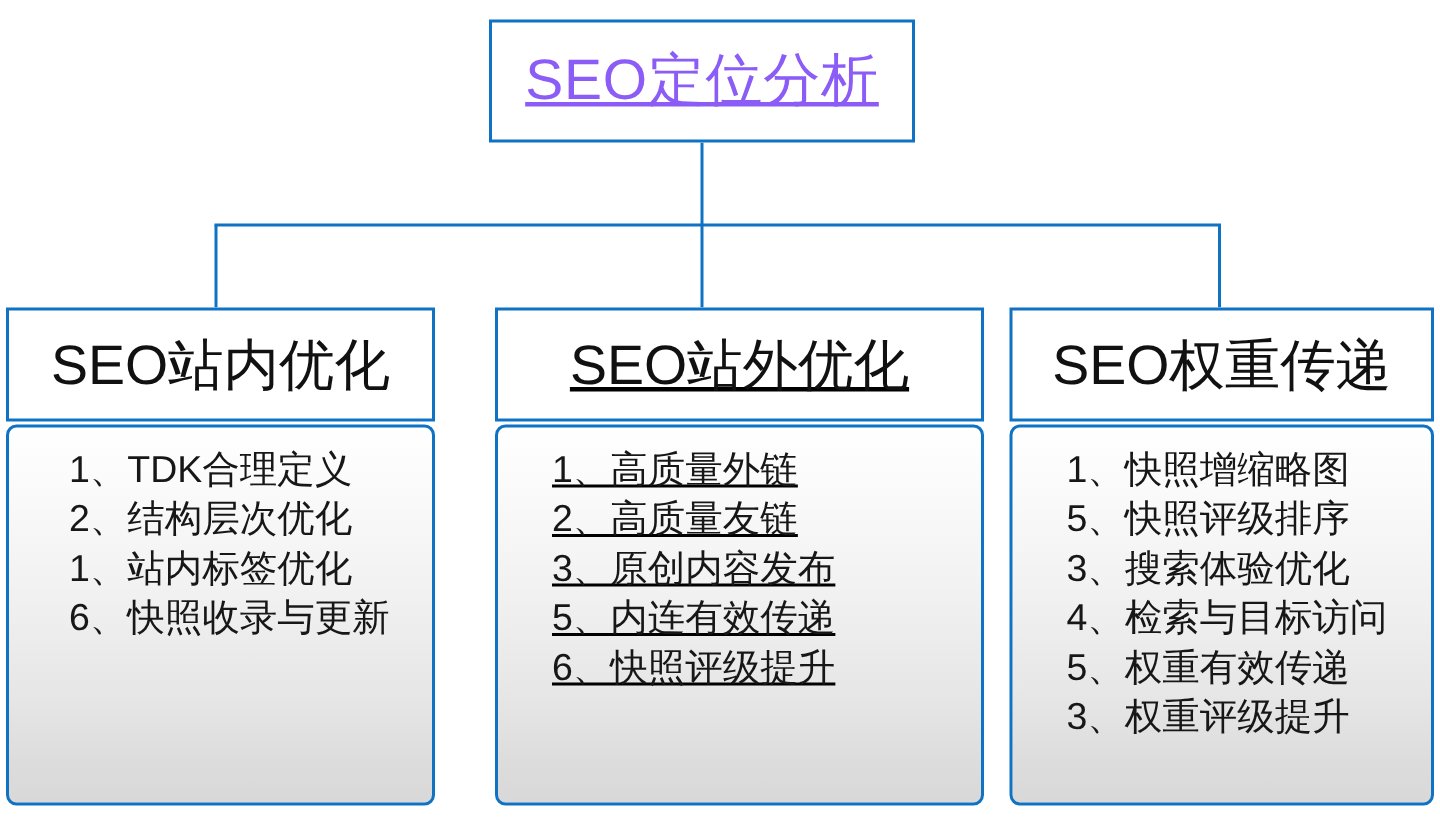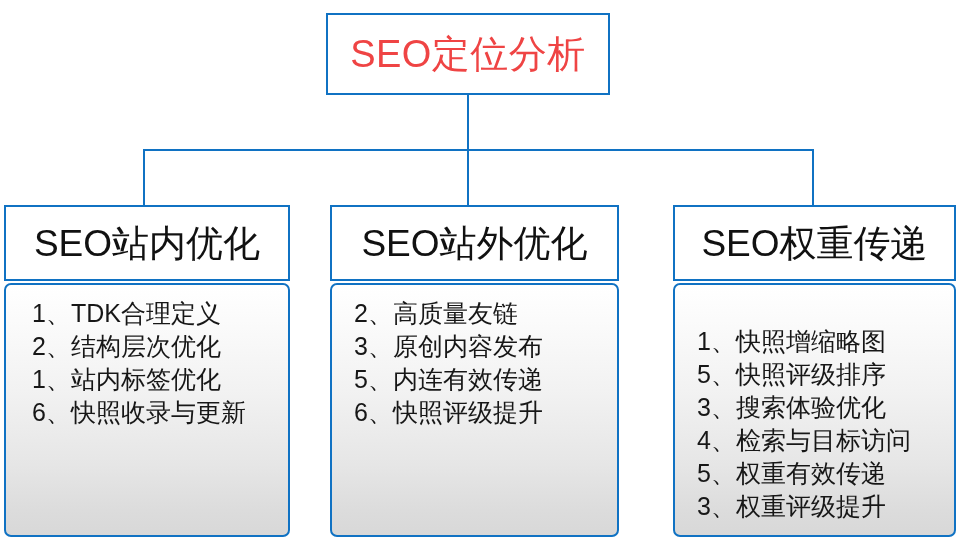--- a/index.html
+++ b/index.html
@@ -39,33 +39,34 @@
     height: 82px;
     box-sizing: border-box;
     border: 2px solid #1072C3;
     background: #ffffff;
     display: flex;
     align-items: center;
     justify-content: center;
   }
   .root-label {
     font-size: 38px;
-    color: #ef4444;
+    color: #8b5cf6;
     letter-spacing: 0.5px;
     line-height: 1;
     white-space: nowrap;
+    text-decoration: underline;
   }
 
   
   .column {
     position: absolute;
     top: 205px;
   }
   .col-1 { left: 4px;   width: 286px; }
-  .col-2 { left: 330px; width: 289px; }
+  .col-2 { left: 330px; width: 326px; text-decoration: underline; }
   .col-3 { left: 673px; width: 283px; }
 
   .col-header {
     box-sizing: border-box;
     height: 76px;
     border: 2px solid #1072C3;
     background: #ffffff;
     display: flex;
     align-items: center;
     justify-content: center;
@@ -83,36 +84,36 @@
     height: 254px;
     border: 2px solid #1072C3;
     border-radius: 7px;
     background: linear-gradient(180deg,
                 #ffffff 0%,
                 #fbfbfb 14%,
                 #f2f2f2 42%,
                 #e6e6e6 72%,
                 #dcdcdc 90%,
                 #d8d8d8 100%);
-    padding: 12px 0 0 0;
+    padding: 12px 0 0 14px;
     overflow: hidden;
   }
 
   .item-list {
     list-style: none;
     margin: 0;
     padding: 0 0 0 26px;
   }
   .item {
     font-size: 25px;
     color: #171717;
     line-height: 33px;
     white-space: nowrap;
   }
-  .col-3 .item-list { padding-left: 22px; margin-top: 28px; }
+  .col-3 .item-list { padding-left: 22px; }
   .col-2 .item-list { padding-left: 22px; }
 </style>
 </head>
 <body>
 
 <div id="diagram">
 
   <svg id="connectors" viewBox="0 0 960 550" width="960" height="550">
 
     <line x1="468" y1="95" x2="468" y2="150" stroke="#1072C3" stroke-width="2"></line>
@@ -143,20 +144,21 @@
       </ul>
     </div>
   </div>
 
   <div class="column col-2">
     <div class="col-header">
       <span class="col-header-label">SEO站外优化</span>
     </div>
     <div class="col-body">
       <ul class="item-list">
+        <li class="item">1、高质量外链</li>
         <li class="item">2、高质量友链</li>
         <li class="item">3、原创内容发布</li>
         <li class="item">5、内连有效传递</li>
         <li class="item">6、快照评级提升</li>
       </ul>
     </div>
   </div>
 
   <div class="column col-3">
     <div class="col-header">

